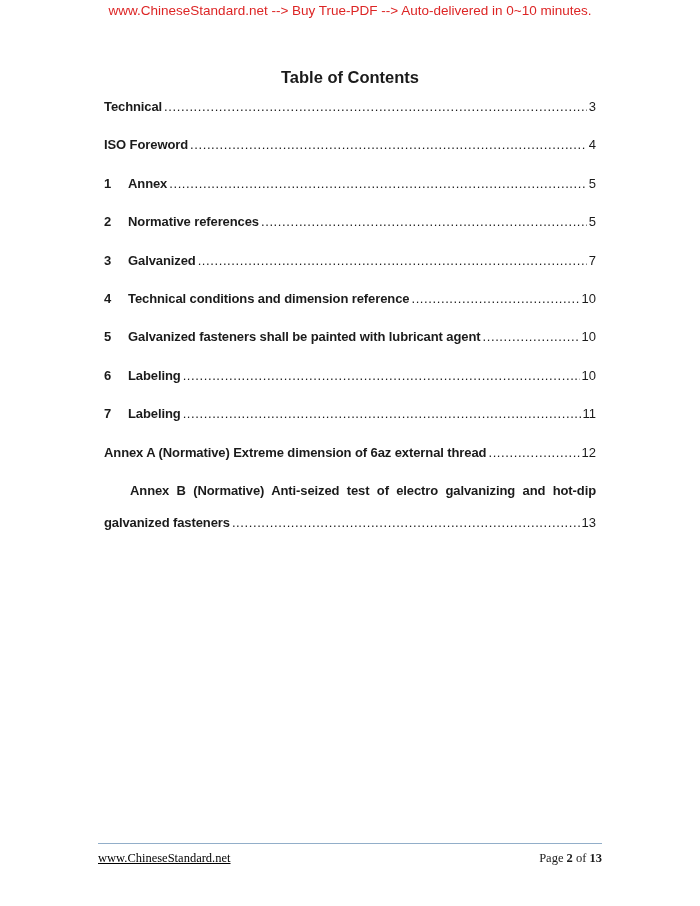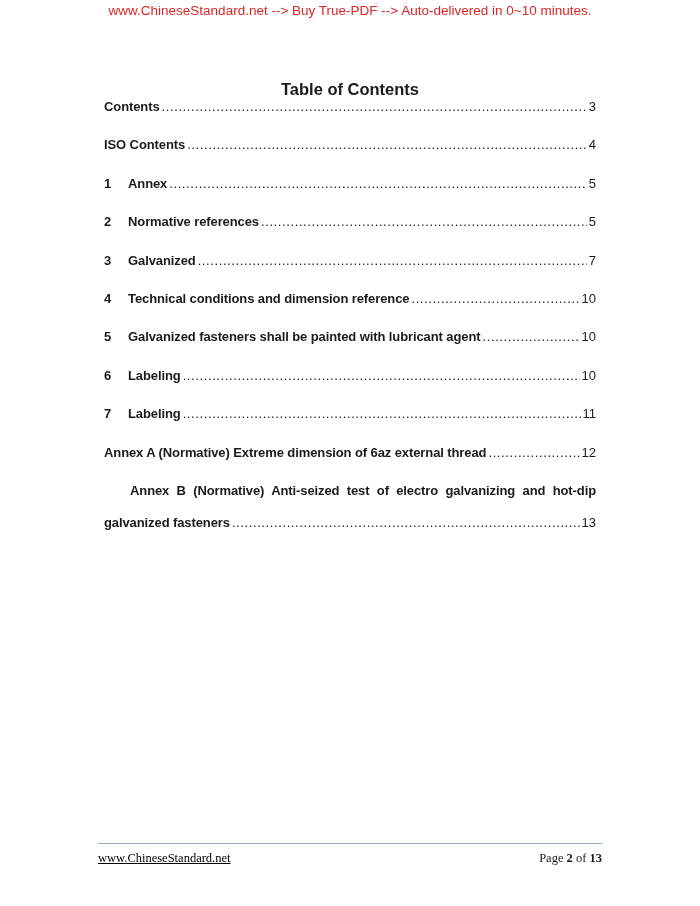--- a/index.html
+++ b/index.html
@@ -14,21 +14,21 @@
   .header-notice{
     position:absolute;top:2px;left:0;right:0;
     text-align:center;
     font-size:13.5px;
     line-height:18px;
     text-decoration:none;
     cursor:pointer;
   }
   .doc-title{
     position:absolute;top:64px;left:0;right:0;
-    margin:16px;
+    margin:4px;
     text-align:center;
     font-size:16.5px;
     font-weight:bold;
     color:#1a1a1a;
   }
   .toc-list{
     position:absolute;top:99px;left:104px;right:104px;
   }
   .toc-row{
     display:flex;
@@ -92,26 +92,26 @@
 <body>
 
 <div class="page">
 
   <a class="header-notice" style="color: rgb(221, 37, 37);">www.ChineseStandard.net --&gt; Buy True-PDF --&gt; Auto-delivered in 0~10 minutes.</a>
 
   <h1 class="doc-title">Table of Contents</h1>
 
   <div class="toc-list">
       <div class="toc-row">
-        <span class="toc-label">Contents</span>
+        <span class="toc-label">Technical</span>
         <span class="toc-dots">............................................................................................................................................................................................................................................................................................................</span>
         <span class="toc-page">3</span>
       </div>
       <div class="toc-row">
-        <span class="toc-label">ISO Contents</span>
+        <span class="toc-label">ISO Foreword</span>
         <span class="toc-dots">............................................................................................................................................................................................................................................................................................................</span>
         <span class="toc-page">4</span>
       </div>
       <div class="toc-row">
         <span class="toc-num">1</span>
         <span class="toc-label">Annex</span>
         <span class="toc-dots">............................................................................................................................................................................................................................................................................................................</span>
         <span class="toc-page">5</span>
       </div>
       <div class="toc-row">

